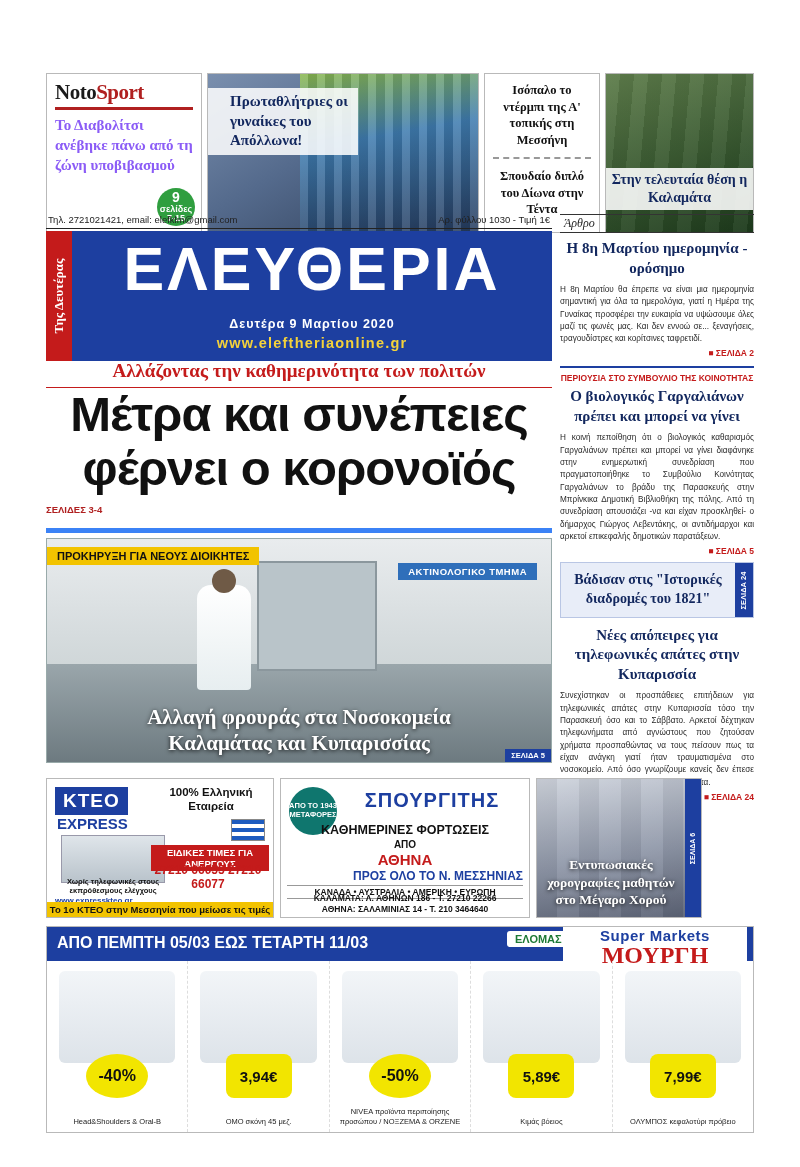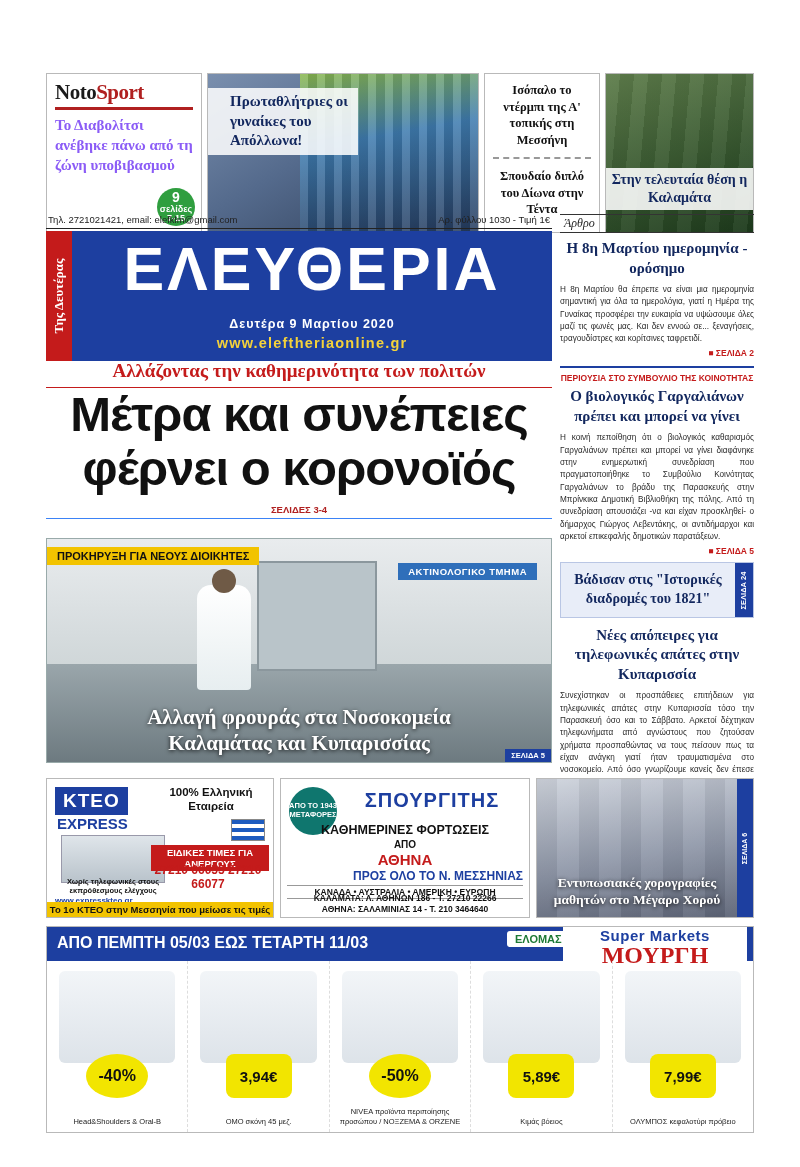--- a/index.html
+++ b/index.html
@@ -166,22 +166,22 @@
     font-size: 19px; font-weight: bold; color: #c41b1b;
     border-bottom: 1.5px solid #c41b1b; padding-bottom: 5px;
   }
   .lead-title {
     font-family: "Liberation Sans", sans-serif;
     font-size: 49px; font-weight: bold; color: #111;
     line-height: 1.1; margin-top: 0; text-align: center;
     letter-spacing: -1px;
   }
   .lead-ref {
-    text-align: center; font-size: 9.5px; font-weight: bold; color: #b02020;
-    margin-top: 8px; border-bottom: 1px solid #3b82f6; padding-bottom: 3px;
+    text-align: left; font-size: 9.5px; font-weight: bold; color: #b02020;
+    margin-top: 8px; border-bottom: 5px solid #3b82f6; padding-bottom: 13px;
   }
 
   
   .hosp {
     position: absolute; left: 46px; top: 538px; width: 506px; height: 225px;
     background: linear-gradient(170deg,#cfd6d8 0%,#a9b4b8 55%,#7c8a90 100%);
     overflow: hidden; border: 1px solid #9aa;
   }
   .hosp .wall {
     position: absolute; left: 0; top: 0; right: 0; height: 58%;
@@ -220,21 +220,21 @@
     line-height: 1.25; text-shadow: 0 1px 4px rgba(0,0,0,0.85);
   }
   .hosp .pageref {
     position: absolute; right: 0; bottom: 0;
     background: #1d3fa0; color: #fff; font-size: 7.5px; font-weight: bold;
     padding: 2px 6px;
   }
 
   
   .adrow {
-    position: absolute; left: 46px; top: 778px; width: 708px; height: 140px;
+    position: absolute; left: 46px; top: 778px; width: 656px; height: 140px;
     display: flex; gap: 6px;
   }
   .ad { border: 1px solid #b9b9b9; position: relative; overflow: hidden; background: #fff; }
   .ad-kteo { width: 228px; }
   .kteo-logo {
     position: absolute; left: 8px; top: 8px;
     background: #1d3fa0; color: #fff; padding: 3px 8px;
     font-size: 19px; font-weight: bold; letter-spacing: 1px;
   }
   .kteo-express { position: absolute; left: 10px; top: 36px; font-size: 15px; font-weight: bold; color: #1d3fa0; }

